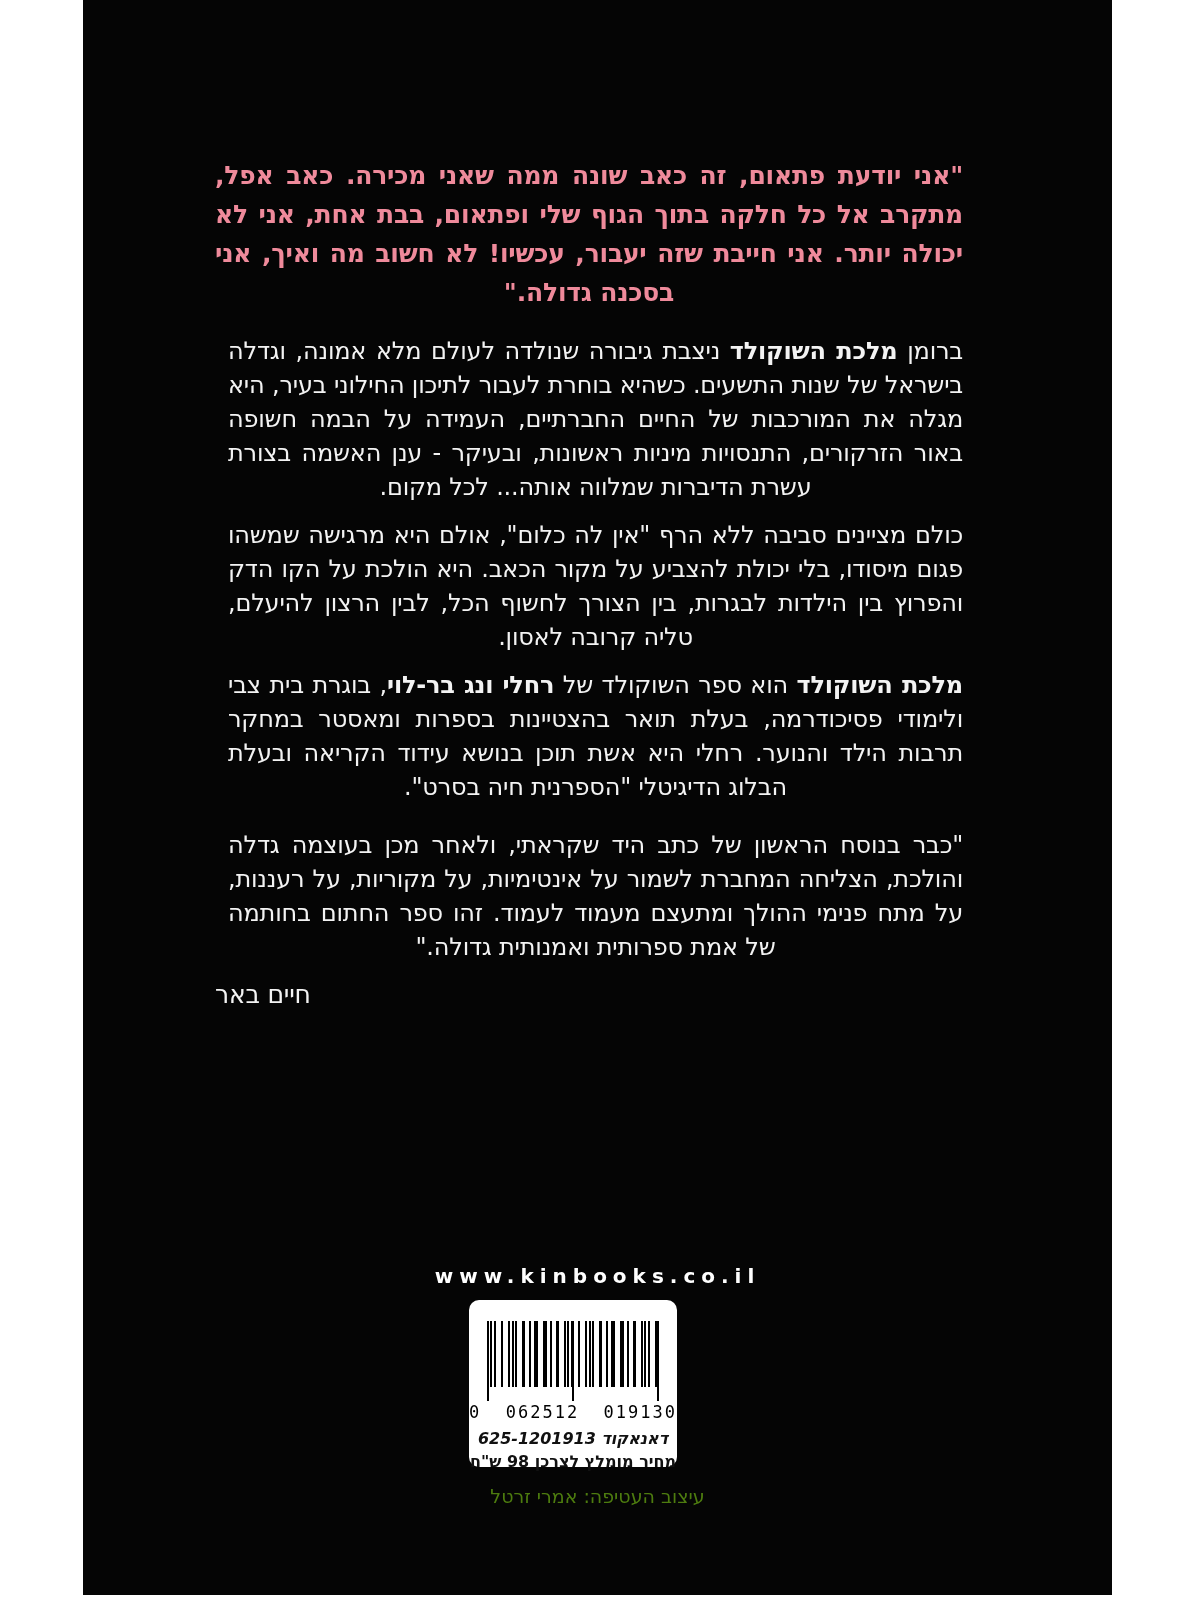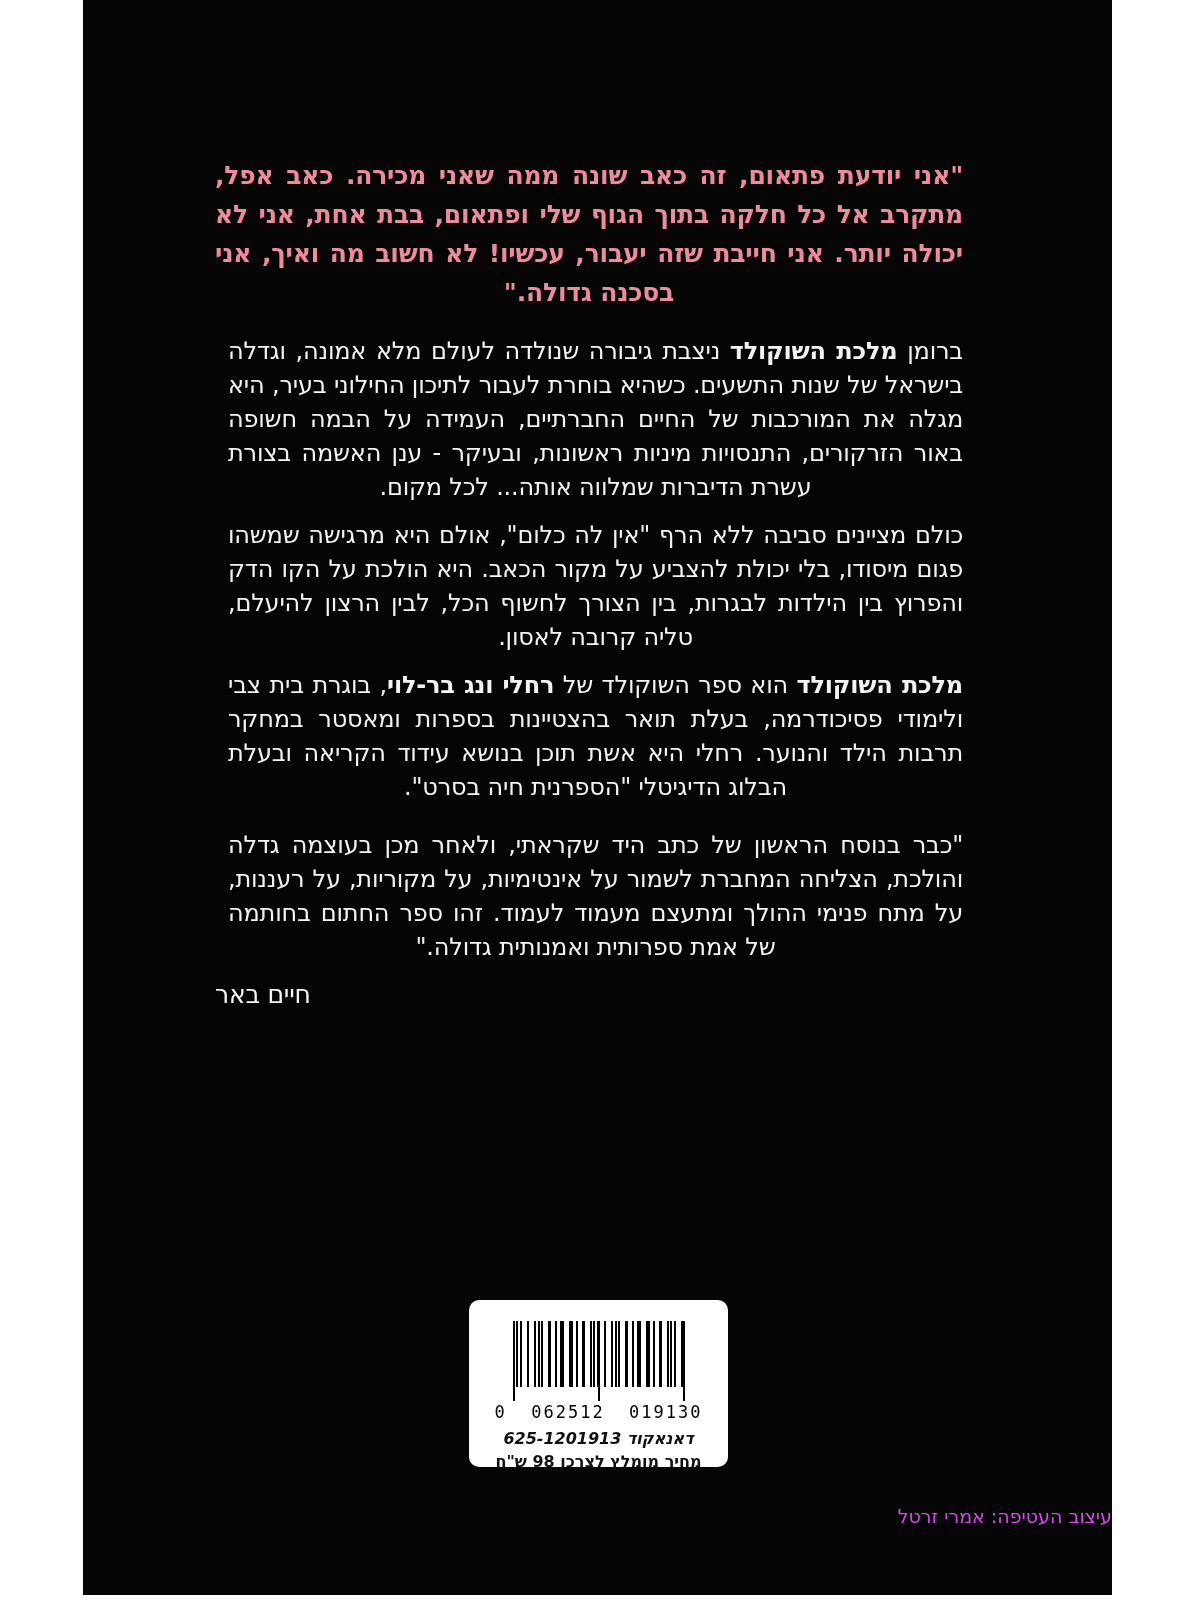--- a/index.html
+++ b/index.html
@@ -57,21 +57,21 @@
   .site-url{
     position:absolute;top:1264px;left:0;width:100%;
     text-align:center;
     color:#ffffff;
     font-weight:bold;
     font-size:20px;
     letter-spacing:6px;
   }
   .barcode-box{
     position:absolute;left:386px;top:1300px;
-    width:259px;height:167px;
+    width:208px;height:167px;
     background:#ffffff;
     border-radius:10px;
     box-sizing:border-box;
     color:#000;
     text-align:center;
   }
   .bars-wrap{
     position:relative;
     width:172px;height:66px;
     margin:21px auto 0 auto;
@@ -106,24 +106,24 @@
   .price{
     margin-top:4px;
     direction:rtl;
     font-size:16px;
     font-weight:bold;
     color:#111;
   }
   .credits{
     position:absolute;top:1481px;left:0;width:100%;
     direction:rtl;
-    color:#d946ef;
+    text-align:center;
+    color:#4d7c0f;
     font-size:19px;
     line-height:30px;
-    margin-top:20px;
   }
 </style>
 </head>
 <body>
 
 <div class="cover">
 
   <div class="text-col">
 
     <p class="pull-quote">"אני יודעת פתאום, זה כאב שונה ממה שאני מכירה. כאב אפל, מתקרב אל כל חלקה בתוך הגוף שלי ופתאום, בבת אחת, אני לא יכולה יותר. אני חייבת שזה יעבור, עכשיו! לא חשוב מה ואיך, אני בסכנה גדולה."</p>
@@ -134,20 +134,21 @@
 
 
     <p class="body-p"><span class="b">מלכת השוקולד</span><span> הוא ספר השוקולד של </span><span class="b">רחלי ונג בר-לוי</span><span>, בוגרת בית צבי ולימודי פסיכודרמה, בעלת תואר בהצטיינות בספרות ומאסטר במחקר תרבות הילד והנוער. רחלי היא אשת תוכן בנושא עידוד הקריאה ובעלת הבלוג הדיגיטלי "הספרנית חיה בסרט".</span></p>
 
     <p class="body-p quote-p">"כבר בנוסח הראשון של כתב היד שקראתי, ולאחר מכן בעוצמה גדלה והולכת, הצליחה המחברת לשמור על אינטימיות, על מקוריות, על רעננות, על מתח פנימי ההולך ומתעצם מעמוד לעמוד. זהו ספר החתום בחותמה של אמת ספרותית ואמנותית גדולה."</p>
 
     <p class="attribution">חיים באר</p>
 
   </div>
 
+  <div class="site-url">www.kinbooks.co.il</div>
 
   <div class="barcode-box">
     <div class="bars-wrap">
       <div class="bars"></div>
       <div class="guard g-left"></div>
       <div class="guard g-mid"></div>
       <div class="guard g-right"></div>
     </div>
     <div class="barcode-number">0  062512  019130</div>
     <div class="danacode">דאנאקוד 625-1201913</div>

